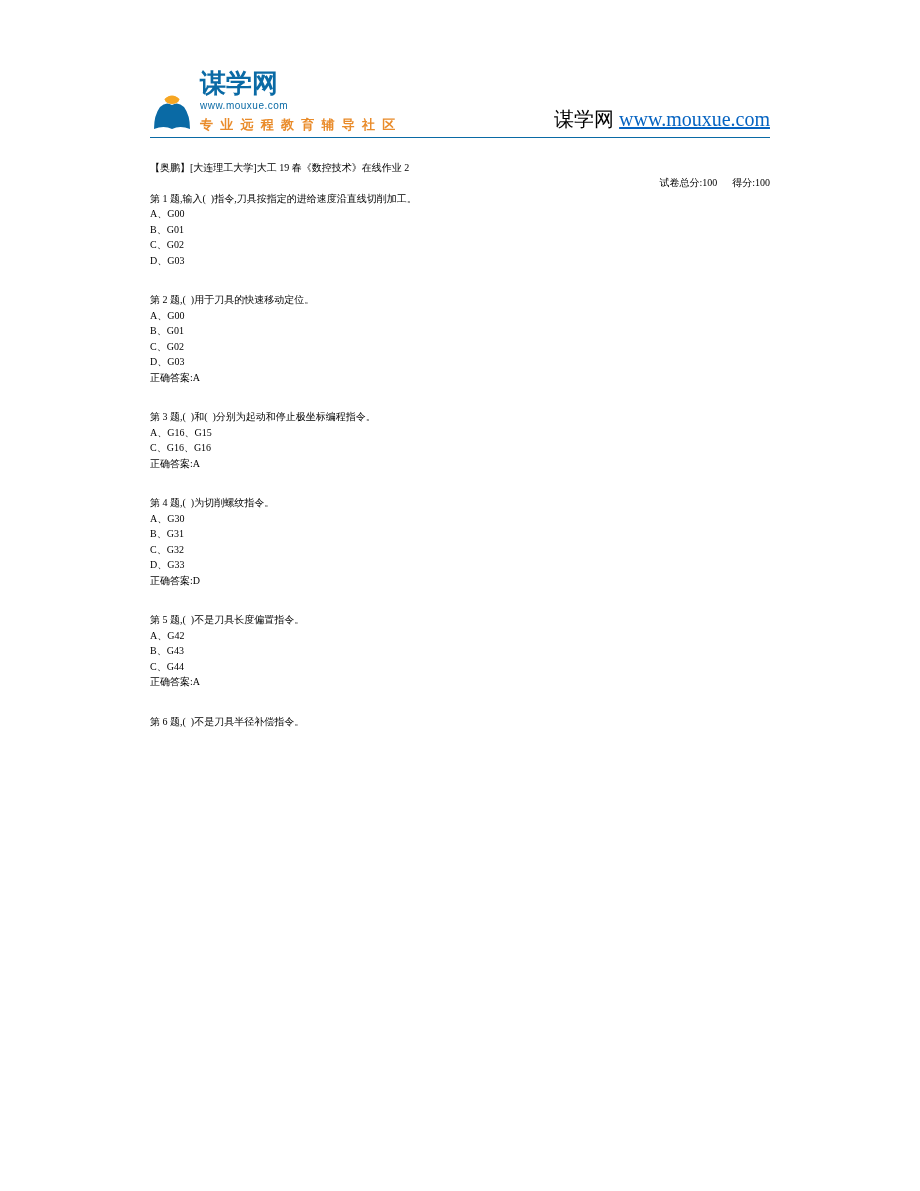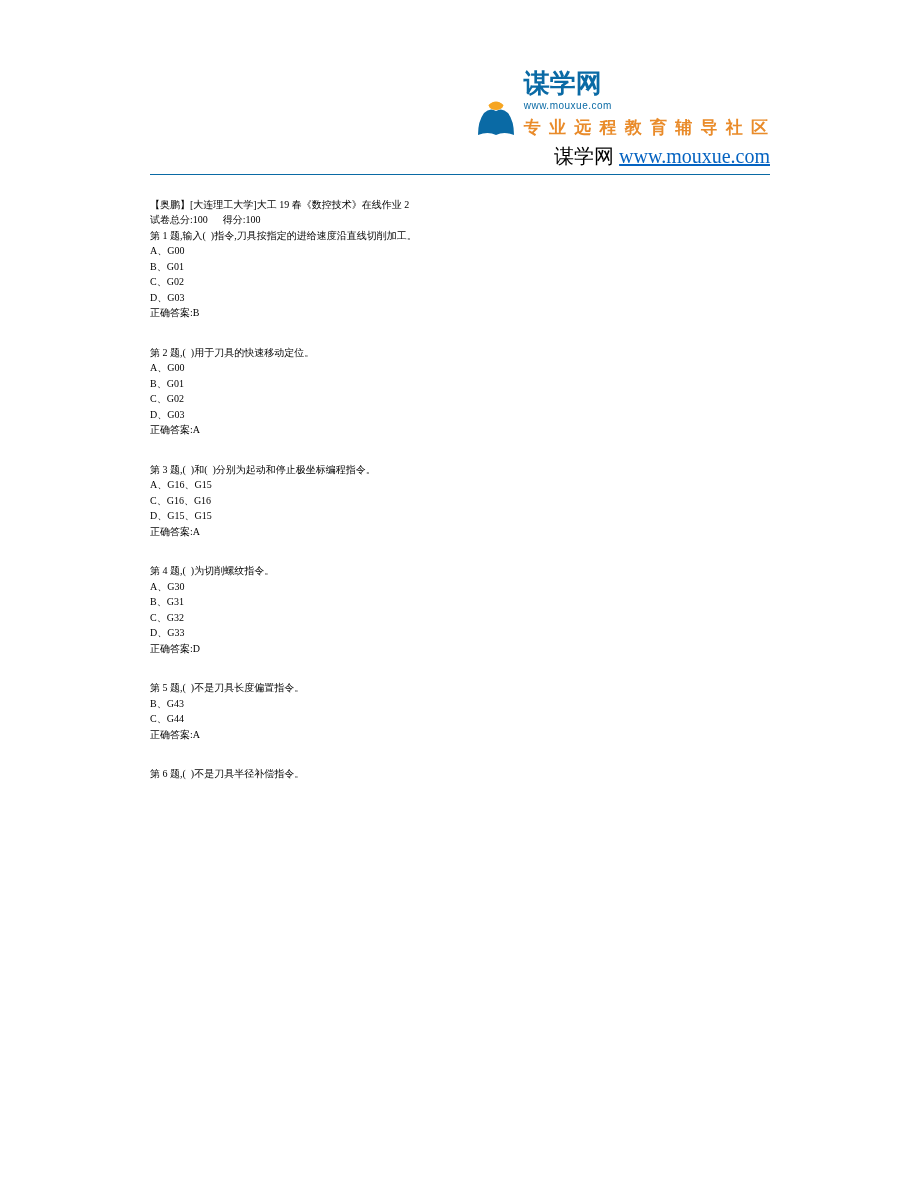--- a/index.html
+++ b/index.html
@@ -18,21 +18,20 @@
     .page {
       padding: 70px 150px 50px 150px;
     }
     .header-row {
       display: flex;
       align-items: flex-end;
       justify-content: space-between;
       border-bottom: 1.5px solid #0a6aa5;
       padding-bottom: 2px;
       margin-bottom: 22px;
-      flex-direction: column;
     }
     .logo-area {
       display: flex;
       align-items: flex-end;
     }
     .logo-icon {
       width: 44px;
       height: 40px;
       margin-right: 6px;
       position: relative;
@@ -51,21 +50,21 @@
       line-height: 1;
     }
     .logo-url-small {
       font-size: 10px;
       color: #0a6aa5;
       font-family: Arial, sans-serif;
       letter-spacing: 0.5px;
       margin-top: 2px;
     }
     .logo-tagline {
-      font-size: 17px;
+      font-size: 13px;
       color: #e98b2a;
       letter-spacing: 2px;
       margin-top: 2px;
       font-weight: bold;
       font-family: "SimSun", serif;
     }
     .header-right {
       font-size: 20px;
       white-space: nowrap;
       padding-bottom: 1px;
@@ -82,20 +81,21 @@
       line-height: 1.55;
     }
     .block {
       margin-bottom: 24px;
     }
     .line {
       white-space: pre-wrap;
     }
     .score-line {
       white-space: pre;
+      text-align: right;
     }
   </style>
 </head>
 <body>
 
 <div class="page">
   <div class="header-row">
     <div class="logo-area">
       <div class="logo-icon">
         <svg viewBox="0 0 44 40" width="44" height="40">
@@ -126,47 +126,46 @@
       <div class="score-line">试卷总分:100      得分:100</div>
     </div>
 
     <div id="questions">
         <div class="block" style="margin-top: 0px; margin-bottom: 24px;">
           <div class="line">第 1 题,输入(  )指令,刀具按指定的进给速度沿直线切削加工。</div>
           <div class="line">A、G00</div>
           <div class="line">B、G01</div>
           <div class="line">C、G02</div>
           <div class="line">D、G03</div>
-          <div class="line">正确答案:B</div>
         </div>
         <div class="block" style="margin-top: 24px; margin-bottom: 24px;">
           <div class="line">第 2 题,(  )用于刀具的快速移动定位。</div>
           <div class="line">A、G00</div>
           <div class="line">B、G01</div>
           <div class="line">C、G02</div>
           <div class="line">D、G03</div>
           <div class="line">正确答案:A</div>
         </div>
         <div class="block" style="margin-top: 24px; ">
           <div class="line">第 3 题,(  )和(  )分别为起动和停止极坐标编程指令。</div>
           <div class="line">A、G16、G15</div>
           <div class="line">C、G16、G16</div>
-          <div class="line">D、G15、G15</div>
           <div class="line">正确答案:A</div>
         </div>
         <div class="block" style="margin-top: 24px; margin-bottom: 24px;">
           <div class="line">第 4 题,(  )为切削螺纹指令。</div>
           <div class="line">A、G30</div>
           <div class="line">B、G31</div>
           <div class="line">C、G32</div>
           <div class="line">D、G33</div>
           <div class="line">正确答案:D</div>
         </div>
         <div class="block" style="margin-top: 24px; margin-bottom: 24px;">
           <div class="line">第 5 题,(  )不是刀具长度偏置指令。</div>
+          <div class="line">A、G42</div>
           <div class="line">B、G43</div>
           <div class="line">C、G44</div>
           <div class="line">正确答案:A</div>
         </div>
         <div class="block" style="margin-top: 24px; margin-bottom: 8px;">
           <div class="line">第 6 题,(  )不是刀具半径补偿指令。</div>
         </div>
       </div>
   </div>
 </div>

